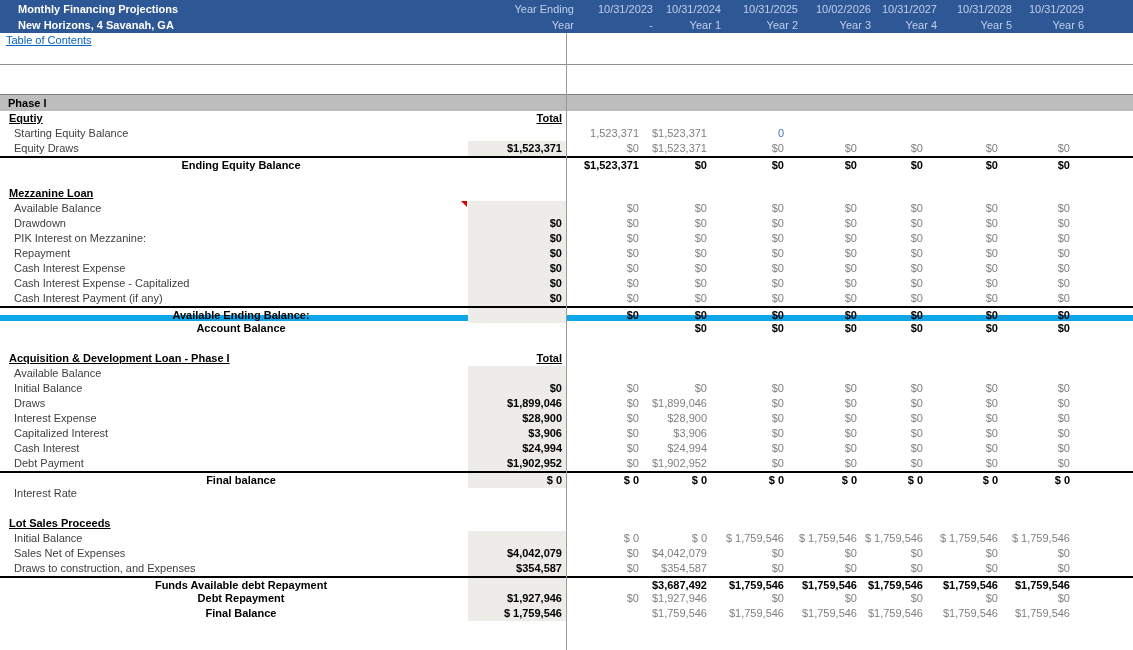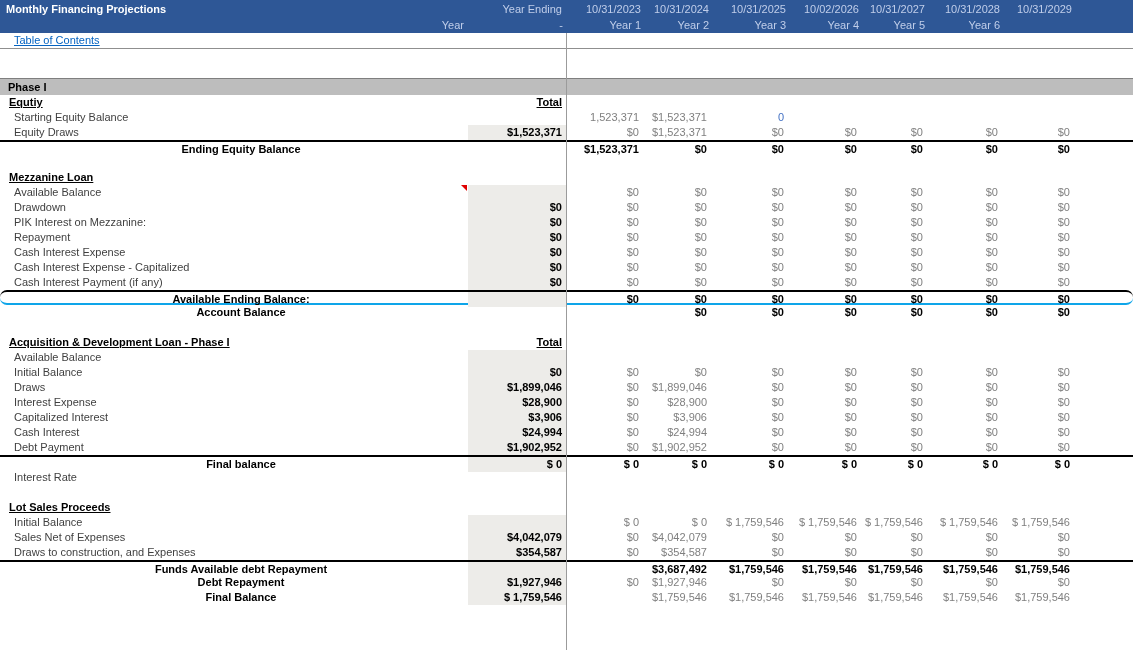--- a/index.html
+++ b/index.html
@@ -13,28 +13,28 @@
   }
   #app { position:relative; width:1133px; height:650px; background:#fff; }
 
   .grid {
     display:grid;
     grid-template-columns:468px 98px 78px 68px 77px 73px 66px 75px 72px 1fr;
     width:1133px;
   }
 
   
-  #band { background:var(--band); height:33px; padding-top:1px; }
+  #band { background:var(--band); height:33px; padding-top:1px;padding-left:12px; }
   .band-row { height:16px; line-height:16px; }
   .band-title { color:#fff; font-weight:bold; padding-left:6px; white-space:nowrap; }
   .band-right-label { color:var(--band-text); text-align:right; padding-right:4px; }
   .band-date { color:var(--band-text); text-align:right; padding-right:3px; white-space:nowrap; }
 
   
-  #toc-row { height:16px; line-height:15px; border-bottom:1px solid #8f8f8f; padding-left:14px; }
+  #toc-row { height:32px; line-height:15px; border-bottom:1px solid #8f8f8f; padding-left:6px; }
   #toc-row a { color:var(--link); text-decoration:underline; cursor:pointer; }
 
   
   #phase-band {
     margin-top:29px; 
     height:17px; line-height:16px;
     background:#bdbdbd;
     border-top:1px solid #7f7f7f;
     font-weight:bold; color:#000;
     padding-left:8px;
@@ -46,21 +46,21 @@
   .lab { padding-left:14px; color:var(--label); white-space:nowrap; overflow:hidden; }
   .sum { font-weight:bold; color:#000;text-align:center; }
   .h-label { font-weight:bold; color:#000; text-decoration:underline; padding-left:9px; white-space:nowrap; }
   .h-total { font-weight:bold; color:#000; text-decoration:underline; text-align:right; padding-right:4px; }
   .total { text-align:right; padding-right:4px; font-weight:bold; color:#000; white-space:nowrap; }
   .val { text-align:right; padding-right:5px; color:var(--val); white-space:nowrap; }
   .val.b { font-weight:bold; color:#000; }
   .val.blu { color:var(--blue-val); }
   .shaded { background:var(--shade); }
   .bt { border-top:2px solid #000; }
-  .bb { border-bottom:2px solid #0ea5e9;border-radius:7px; }
+  .bb { border-bottom:6px solid #0ea5e9; }
 
   .marker {
     position:absolute; left:461px; top:0;
     width:0; height:0;
     border-top:6px solid var(--marker);
     border-left:6px solid transparent;
   }
 
   #divider {
     position:absolute; left:566px; top:33px; bottom:0;
@@ -79,20 +79,21 @@
     <div class="band-date">10/31/2023</div>
         <div class="band-date">10/31/2024</div>
         <div class="band-date">10/31/2025</div>
         <div class="band-date">10/02/2026</div>
         <div class="band-date">10/31/2027</div>
         <div class="band-date">10/31/2028</div>
         <div class="band-date">10/31/2029</div>
         <div></div>
       </div>
     <div class="grid band-row" id="band-row2">
+      <div class="band-title">New Horizons, 4 Savanah, GA</div>
       <div class="band-right-label">Year</div>
     <div class="band-date">-</div>
         <div class="band-date">Year 1</div>
         <div class="band-date">Year 2</div>
         <div class="band-date">Year 3</div>
         <div class="band-date">Year 4</div>
         <div class="band-date">Year 5</div>
         <div class="band-date">Year 6</div>
         <div></div>
       </div>

